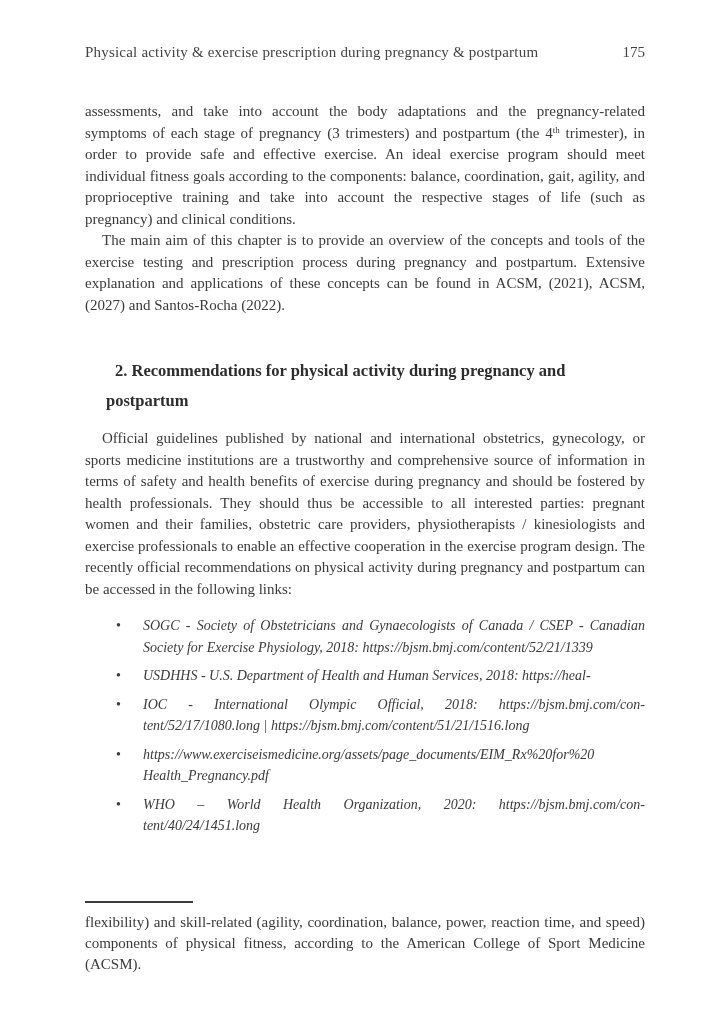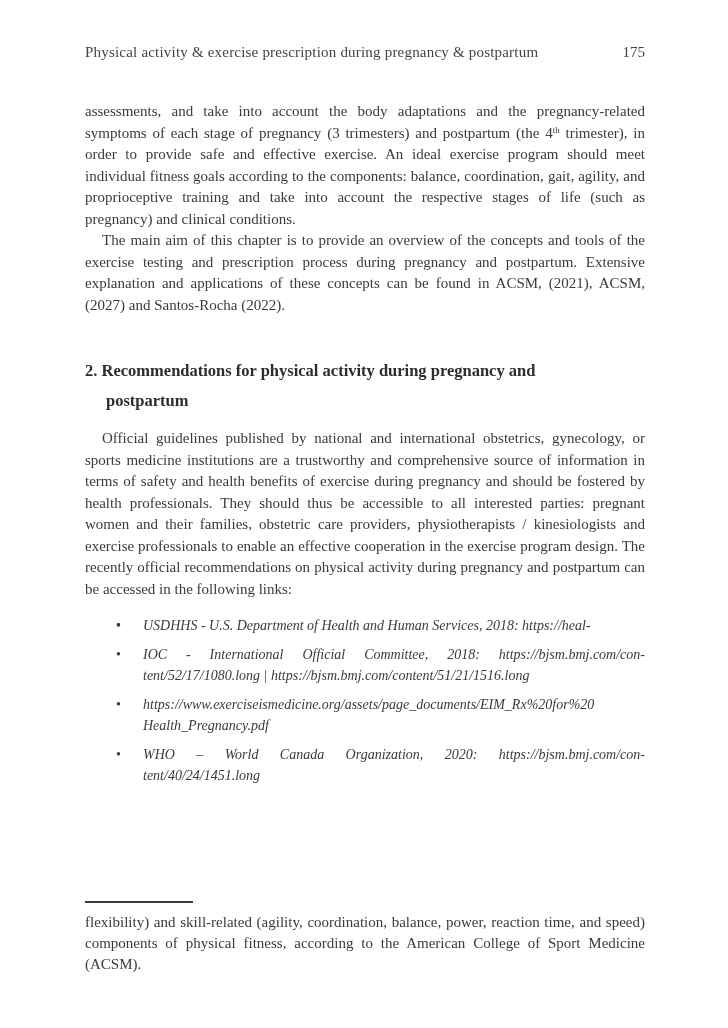--- a/index.html
+++ b/index.html
@@ -37,21 +37,21 @@
     line-height: 0;
     vertical-align: 5px;
   }
   h2.section-heading {
     margin: 40px 0 12px 0;
     font-size: 16.5px;
     font-weight: bold;
     color: #2d2d2d;
     line-height: 30px;
   }
-  h2.section-heading .hl1 { display: block; }
+  h2.section-heading .hl1 { display: block; margin-left: 30px; }
   h2.section-heading .hl2 { display: block; padding-left: 21px; }
   .links { margin-top: 15px; }
   .item {
     position: relative;
     padding-left: 58px;
     margin-bottom: 7px;
     font-style: italic;
     font-size: 14px;
     line-height: 21.5px;
     color: #3a3a3a;
@@ -106,49 +106,53 @@
     <span class="hl1">2. Recommendations for physical activity during pregnancy and</span>
     <span class="hl2">postpartum</span>
   </h2>
 
   <p class="body indent">Official guidelines published by national and international obstetrics, gynecology, or sports medicine institutions are a trustworthy and comprehensive source of information in terms of safety and health benefits of exercise during pregnancy and should be fostered by health professionals. They should thus be accessible to all interested parties: pregnant women and their families, obstetric care providers, physiotherapists / kinesiologists and exercise professionals to enable an effective cooperation in the exercise program design. The recently official recommendations on physical activity during pregnancy and postpartum can be accessed in the following links:</p>
 
   <div class="links">
 
     <div class="item">
       <span class="marker">•</span>
+      <div class="bullet-lines">
+        <div class="line">SOGC - Society of Obstetricians and Gynaecologists of Canada / CSEP - Canadian</div>
+        <div class="line">Society for Exercise Physiology, 2018: https://bjsm.bmj.com/content/52/21/1339</div>
+      </div>
     </div>
 
     <div class="item">
       <span class="marker">•</span>
       <div class="bullet-lines">
         <div class="line">USDHHS - U.S. Department of Health and Human Services, 2018: https://heal-</div>
       </div>
     </div>
 
     <div class="item">
       <span class="marker">•</span>
       <div class="bullet-lines">
-        <div class="line">IOC - International Official Committee, 2018: https://bjsm.bmj.com/con-</div>
+        <div class="line">IOC - International Olympic Official, 2018: https://bjsm.bmj.com/con-</div>
         <div class="line">tent/52/17/1080.long | https://bjsm.bmj.com/content/51/21/1516.long</div>
       </div>
     </div>
 
     <div class="item">
       <span class="marker">•</span>
       <div class="bullet-lines">
         <div class="line">https://www.exerciseismedicine.org/assets/page_documents/EIM_Rx%20for%20</div>
         <div class="line">Health_Pregnancy.pdf</div>
       </div>
     </div>
 
     <div class="item">
       <span class="marker">•</span>
       <div class="bullet-lines">
-        <div class="line">WHO – World Canada Organization, 2020: https://bjsm.bmj.com/con-</div>
+        <div class="line">WHO – World Health Organization, 2020: https://bjsm.bmj.com/con-</div>
         <div class="line">tent/40/24/1451.long</div>
       </div>
     </div>
 
   </div>
 
   <div class="footnote">
     <div class="footnote-rule"></div>
     <p class="footnote-text">flexibility) and skill-related (agility, coordination, balance, power, reaction time, and speed) components of physical fitness, according to the American College of Sport Medicine (ACSM).</p>
   </div>

